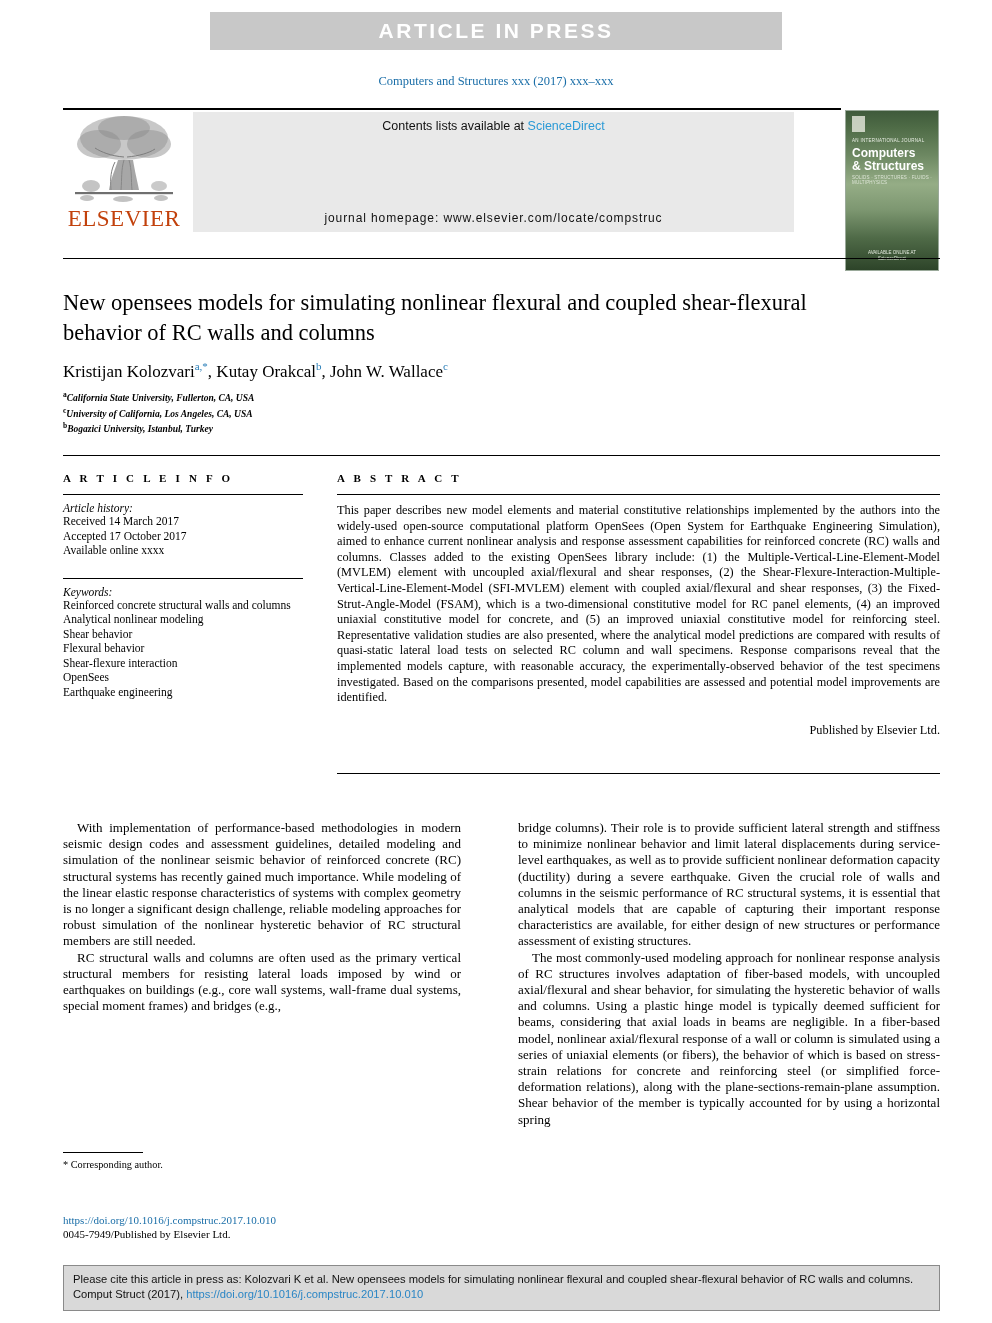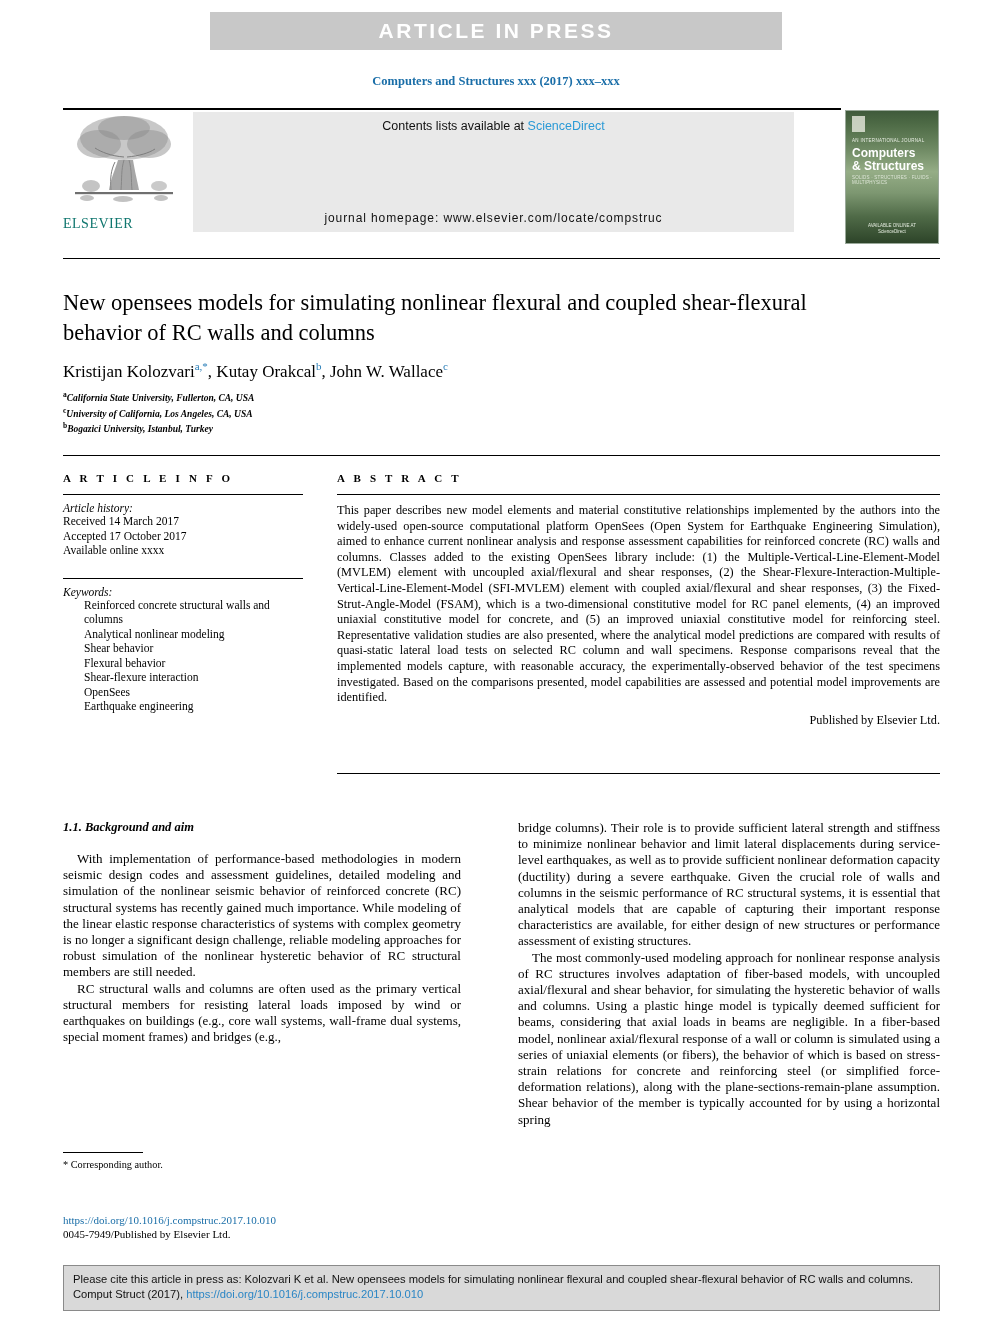--- a/index.html
+++ b/index.html
@@ -43,21 +43,21 @@
     color: #ffffff;
   }
 
   
   .runhead {
     position: absolute;
     left: 0; top: 74px;
     width: 992px;
     text-align: center;
     font-family: "Liberation Serif", serif;
-    font-weight: bold;
+    font-weight: normal;
     font-size: 12.5px;
     color: #1a6ea8;
   }
 
   
   .hdr-rule {
     position: absolute;
     left: 63px;
     top: 108px;
     width: 778px;
@@ -75,25 +75,25 @@
     left: 0px;
     top: 2px;
     width: 122px;
     height: 120px;
   }
   .elsevier-word {
     position: absolute;
     left: 0;
     bottom: 0px;
     width: 122px;
-    text-align: left;
-    font-family: "Liberation Serif", serif;
-    font-size: 14px;
+    text-align: center;
+    font-family: "Liberation Serif", serif;
+    font-size: 23px;
     letter-spacing: 0.5px;
-    color: #0f766e;
+    color: #c2410c;
   }
   .tree-svg { position:absolute; left:8px; top:0px; }
 
   .hdr-center {
     position: absolute;
     left: 130px;
     top: 2px;
     width: 601px;
     height: 120px;
     background: #e9e9e9;
@@ -122,21 +122,21 @@
     font-size: 12px;
     letter-spacing: 0.9px;
     color: #111;
   }
 
   .cover-thumb {
     position: absolute;
     left: 782px;
     top: 0px;
     width: 94px;
-    height: 134px;
+    height: 161px;
     border: 1px solid #9aa99a;
     background: linear-gradient(180deg,#3f5a3b 0%, #4e6b46 10%, #6d8862 28%, #95ad86 46%, #7d9771 62%, #4f6a47 80%, #2d4429 100%);
     box-sizing: border-box;
     overflow: hidden;
   }
   .cover-badge {
     position:absolute; left:6px; top:5px;
     width:13px; height:16px;
     background:#e7eadf; opacity:.8;
   }
@@ -236,21 +236,20 @@
   }
   .info-line {
     font-family: "Liberation Serif", serif;
     font-size: 11.5px;
     line-height: 14.5px;
   }
   .kw-line {
     font-family: "Liberation Serif", serif;
     font-size: 11.5px;
     line-height: 14.5px;
-    margin-left: 21px;
   }
 
   .abs-col {
     position: absolute;
     left: 337px;
     top: 472px;
     width: 603px;
   }
   .abs-hr {
     border-top: 1px solid #000;
@@ -258,21 +257,21 @@
     margin-bottom: 8px;
   }
   .abs-body {
     font-family: "Liberation Serif", serif;
     font-size: 12.3px;
     line-height: 15.6px;
     text-align: justify;
     color: #000;
   }
   .abs-pub {
-    margin-top: 7px;
+    margin-top: 17px;
     text-align: right;
     font-family: "Liberation Serif", serif;
     font-size: 12.3px;
   }
   .abs-bottom-rule {
     position: absolute;
     left: 337px;
     top: 773px;
     width: 603px;
     border-top: 1px solid #000;
@@ -467,21 +466,20 @@
 
   <div class="abs-col">
     <div class="sec-head">A B S T R A C T</div>
     <div class="abs-hr"></div>
     <div class="abs-body">This paper describes new model elements and material constitutive relationships implemented by the authors into the widely-used open-source computational platform OpenSees (Open System for Earthquake Engineering Simulation), aimed to enhance current nonlinear analysis and response assessment capabilities for reinforced concrete (RC) walls and columns. Classes added to the existing OpenSees library include: (1) the Multiple-Vertical-Line-Element-Model (MVLEM) element with uncoupled axial/flexural and shear responses, (2) the Shear-Flexure-Interaction-Multiple-Vertical-Line-Element-Model (SFI-MVLEM) element with coupled axial/flexural and shear responses, (3) the Fixed-Strut-Angle-Model (FSAM), which is a two-dimensional constitutive model for RC panel elements, (4) an improved uniaxial constitutive model for concrete, and (5) an improved uniaxial constitutive model for reinforcing steel. Representative validation studies are also presented, where the analytical model predictions are compared with results of quasi-static lateral load tests on selected RC column and wall specimens. Response comparisons reveal that the implemented models capture, with reasonable accuracy, the experimentally-observed behavior of the test specimens investigated. Based on the comparisons presented, model capabilities are assessed and potential model improvements are identified.</div>
     <div class="abs-pub">Published by Elsevier Ltd.</div>
   </div>
   <div class="abs-bottom-rule"></div>
 
   <div class="col-left">
-    <div class="h2">1.1. Background and aim</div>
     <p class="para">With implementation of performance-based methodologies in modern seismic design codes and assessment guidelines, detailed modeling and simulation of the nonlinear seismic behavior of reinforced concrete (RC) structural systems has recently gained much importance. While modeling of the linear elastic response characteristics of systems with complex geometry is no longer a significant design challenge, reliable modeling approaches for robust simulation of the nonlinear hysteretic behavior of RC structural members are still needed.</p>
     <p class="para">RC structural walls and columns are often used as the primary vertical structural members for resisting lateral loads imposed by wind or earthquakes on buildings (e.g., core wall systems, wall-frame dual systems, special moment frames) and bridges (e.g.,</p>
   </div>
 
   <div class="col-right">
     <p class="para cont">bridge columns). Their role is to provide sufficient lateral strength and stiffness to minimize nonlinear behavior and limit lateral displacements during service-level earthquakes, as well as to provide sufficient nonlinear deformation capacity (ductility) during a severe earthquake. Given the crucial role of walls and columns in the seismic performance of RC structural systems, it is essential that analytical models that are capable of capturing their important response characteristics are available, for either design of new structures or performance assessment of existing structures.</p>
     <p class="para">The most commonly-used modeling approach for nonlinear response analysis of RC structures involves adaptation of fiber-based models, with uncoupled axial/flexural and shear behavior, for simulating the hysteretic behavior of walls and columns. Using a plastic hinge model is typically deemed sufficient for beams, considering that axial loads in beams are negligible. In a fiber-based model, nonlinear axial/flexural response of a wall or column is simulated using a series of uniaxial elements (or fibers), the behavior of which is based on stress-strain relations for concrete and reinforcing steel (or simplified force-deformation relations), along with the plane-sections-remain-plane assumption. Shear behavior of the member is typically accounted for by using a horizontal spring</p>
   </div>
 
   <div class="foot-rule"></div>

